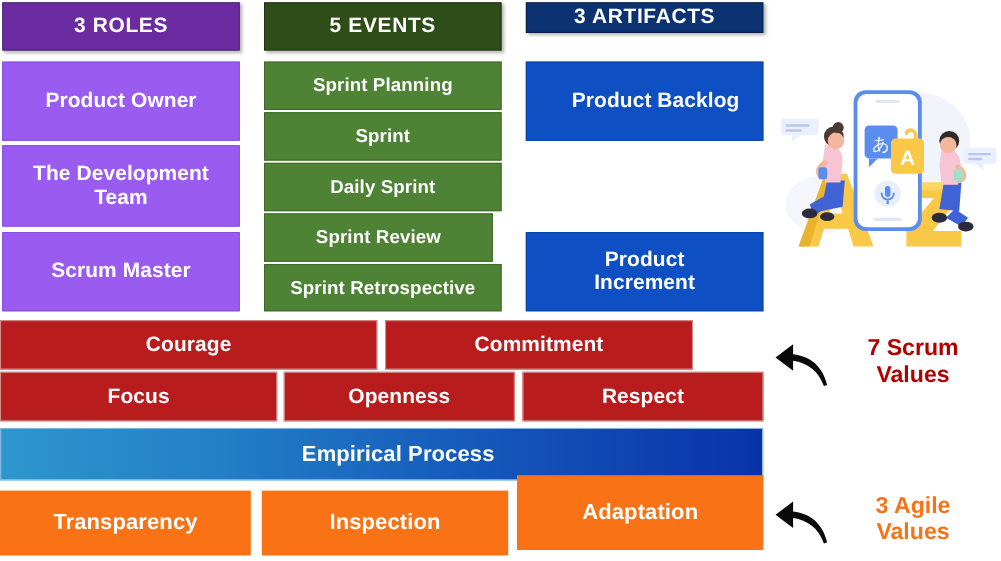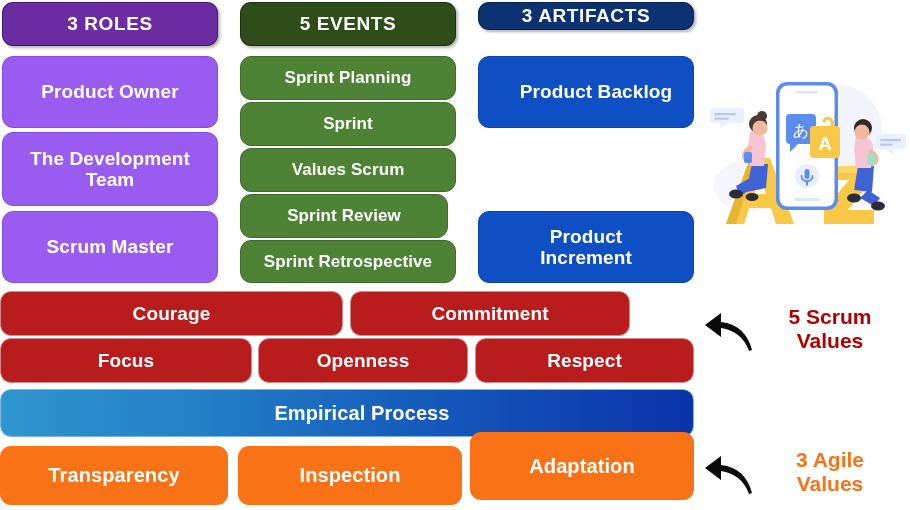--- a/index.html
+++ b/index.html
@@ -28,21 +28,20 @@
     box-sizing: border-box;
     display: flex;
     align-items: center;
     justify-content: center;
     text-align: center;
     color: #ffffff;
     font-weight: bold;
     line-height: 1.12;
     letter-spacing: 0.1px;
     white-space: pre-line;
-    border-radius: 11px;
   }
 
   
   .hdr {
     font-size: 19px;
     letter-spacing: 0.6px;
     border: 1px solid rgba(0,0,0,.35);
     box-shadow: 2px 2px 3px rgba(0,0,0,.30);
   }
   .hdr-roles     { background: #6a2ca0; }
@@ -119,21 +118,21 @@
 
   <div class="box roles-box" style="left:2px; top:132px; width:216px; height:74px;">The Development
 Team</div>
 
   <div class="box roles-box" style="left:2px; top:211px; width:216px; height:72px;">Scrum Master</div>
 
   <div class="box events-box" style="left:240px; top:56px; width:216px; height:44px;">Sprint Planning</div>
 
   <div class="box events-box" style="left:240px; top:102px; width:216px; height:44px;">Sprint</div>
 
-  <div class="box events-box" style="left:240px; top:148px; width:216px; height:44px;">Values Scrum</div>
+  <div class="box events-box" style="left:240px; top:148px; width:216px; height:44px;">Daily Sprint</div>
 
   <div class="box events-box" style="left:240px; top:194px; width:208px; height:44px;">Sprint Review</div>
 
   <div class="box events-box" style="left:240px; top:240px; width:216px; height:43px;">Sprint Retrospective</div>
 
   <div class="box artifacts-box" style="left:478px; top:56px; width:216px; height:72px;padding-left:20px;">Product Backlog</div>
 
 
   <div class="box artifacts-box" style="left:478px; top:211px; width:216px; height:72px;">Product
 Increment</div>
@@ -152,21 +151,21 @@
 
   <div class="box agile-box" style="left:0px; top:446px; width:228px; height:59px;">Transparency</div>
 
   <div class="box agile-box" style="left:238px; top:446px; width:224px; height:59px;">Inspection</div>
 
   <div class="box agile-box" style="left:470px; top:432px; width:224px; height:68px;">Adaptation</div>
 
   <svg class="arrow" style="left:704px; top:312px;" width="50" height="40" viewBox="0 0 50 40">
     <path d="M48 38 C44 22 34 12 17 10 L17 1 L1 13 L17 25 L17 16 C30 18 40 25 45 39 Z" fill="#0a0a0a"></path>
   </svg>
-  <div class="annot annot-scrum" style="left:755px; top:305px; width:150px;">5 Scrum
+  <div class="annot annot-scrum" style="left:755px; top:305px; width:150px;">7 Scrum
 Values</div>
 
   <svg class="arrow" style="left:704px; top:455px;" width="50" height="40" viewBox="0 0 50 40">
     <path d="M48 38 C44 22 34 12 17 10 L17 1 L1 13 L17 25 L17 16 C30 18 40 25 45 39 Z" fill="#0a0a0a"></path>
   </svg>
   <div class="annot annot-agile" style="left:755px; top:448px; width:150px;">3 Agile
 Values</div>
 
   <svg class="illus" style="left:706px; top:66px;" width="200" height="165" viewBox="0 0 200 165">
 

